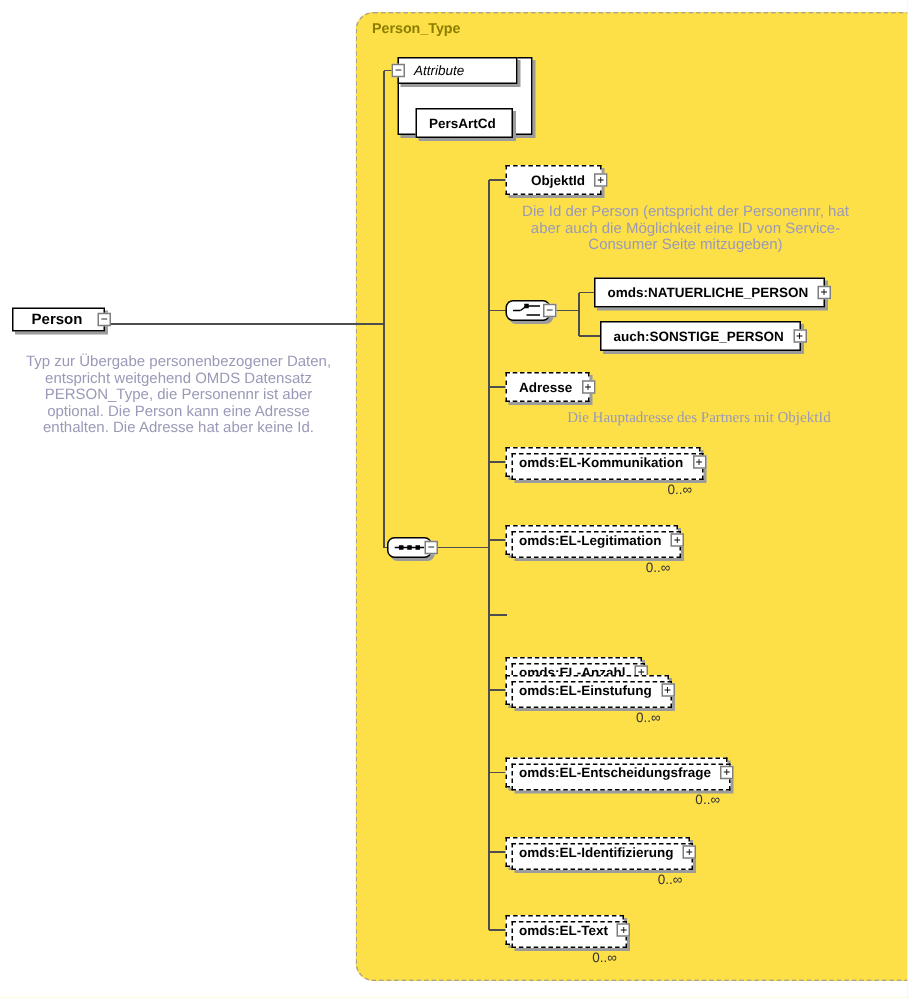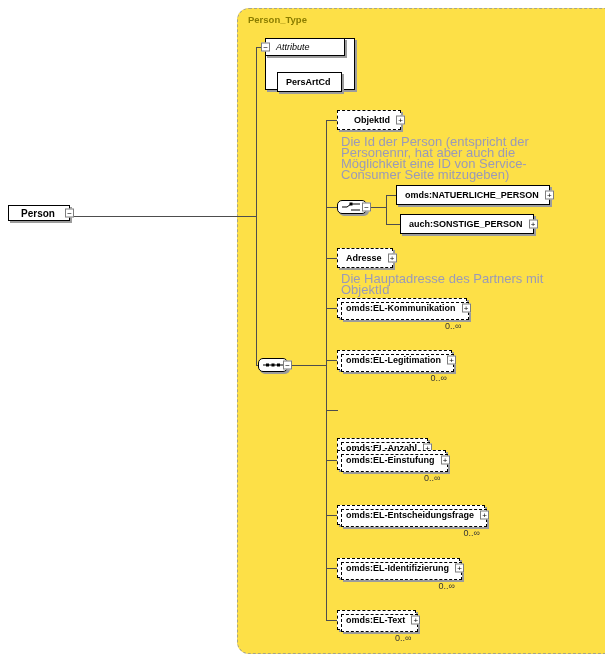--- a/index.html
+++ b/index.html
@@ -31,21 +31,21 @@
           cursor:pointer;z-index:2;}
   .handle.right{right:-5px;}
   .handle.left{left:-5px;}
 
   
   .conn{position:absolute;width:30px;height:14px;background:#fff;border:1px solid #000;
         border-radius:5px;box-shadow:2px 2px 0 #9c9c9c;display:flex;align-items:center;
         justify-content:center;box-sizing:border-box;z-index:0;}
 
   
-  .desc{position:absolute;font-size:13px;line-height:11px;color:#9a9ab8;font-weight:normal;}
+  .desc{position:absolute;font-size:10px;line-height:11px;color:#9a9ab8;font-weight:normal;text-align:center;}
   .occ{position:absolute;right:4px;top:22px;font-size:9px;font-weight:normal;color:#333;}
 
   
   .attr-outer{position:absolute;left:265px;top:38px;width:90px;height:52px;
               border:1px solid #000;background:#fff;box-sizing:border-box;box-shadow:2px 2px 0 #9c9c9c;}
   .attr-header{position:absolute;left:265px;top:38px;width:80px;height:18px;
                border:1px solid #000;background:#fff;box-sizing:border-box;
                box-shadow:2px 2px 0 #9c9c9c;display:flex;align-items:center;
                padding-left:10px;font-size:9px;font-style:italic;z-index:1;}
 
@@ -53,21 +53,21 @@
   .e-person{left:8px;top:205px;width:62px;height:16px;justify-content:center;font-size:10px;}
   .d-person{left:10px;top:236px;width:218px;}
   .e-persartcd{left:277px;top:72px;}
   .c-seq{left:258px;top:358px;}
   .c-choice{left:337px;top:200px;}
   .e-objektid{left:337px;top:110px;padding-left:16px;}
   .d-objektid{left:341px;top:136px;width:232px;}
   .e-nat{left:396px;top:185px;}
   .e-son{left:400px;top:214px;}
   .e-adresse{left:337px;top:248px;text-align:center;}
-  .d-adresse{left:341px;top:273px;width:250px;}
+  .d-adresse{left:341px;top:273px;width:250px;font-family:Liberation Serif, serif;}
   .e-komm{left:337px;top:298px;}
   .e-legit{left:337px;top:350px;}
   .e-anzahl{left:337px;top:400px;margin-top:38px;}
   .e-einstuf{left:337px;top:450px;}
   .e-entsch{left:337px;top:505px;}
   .e-ident{left:337px;top:558px;}
   .e-eltext{left:337px;top:610px;text-align:center;}
 </style>
 </head>
 <body>
@@ -83,20 +83,21 @@
              M288 365 H326 M326 120 V620
              M326 120 H338 M326 207 H338 M326 258 H338 M326 308 H338 M326 360 H338
              M326 410 H338 M326 460 H338 M326 515 H338 M326 568 H338 M326 620 H338
              M367 207 H386 M386 195 V224 M386 195 H401 M386 224 H401"></path>
   </svg>
 
   <div class="elem e-person">
     <span>Person</span>
     <span class="handle right">−</span>
   </div>
+  <div class="desc d-person">Typ zur Übergabe personenbezogener Daten, entspricht weitgehend OMDS Datensatz PERSON_Type, die Personennr ist aber optional. Die Person kann eine Adresse enthalten. Die Adresse hat aber keine Id.</div>
 
   <div class="attr-outer"></div>
   <div class="attr-header">
     <span>Attribute</span>
     <span class="handle left">−</span>
   </div>
   <div class="elem e-persartcd">
     <span>PersArtCd</span>
   </div>
 

